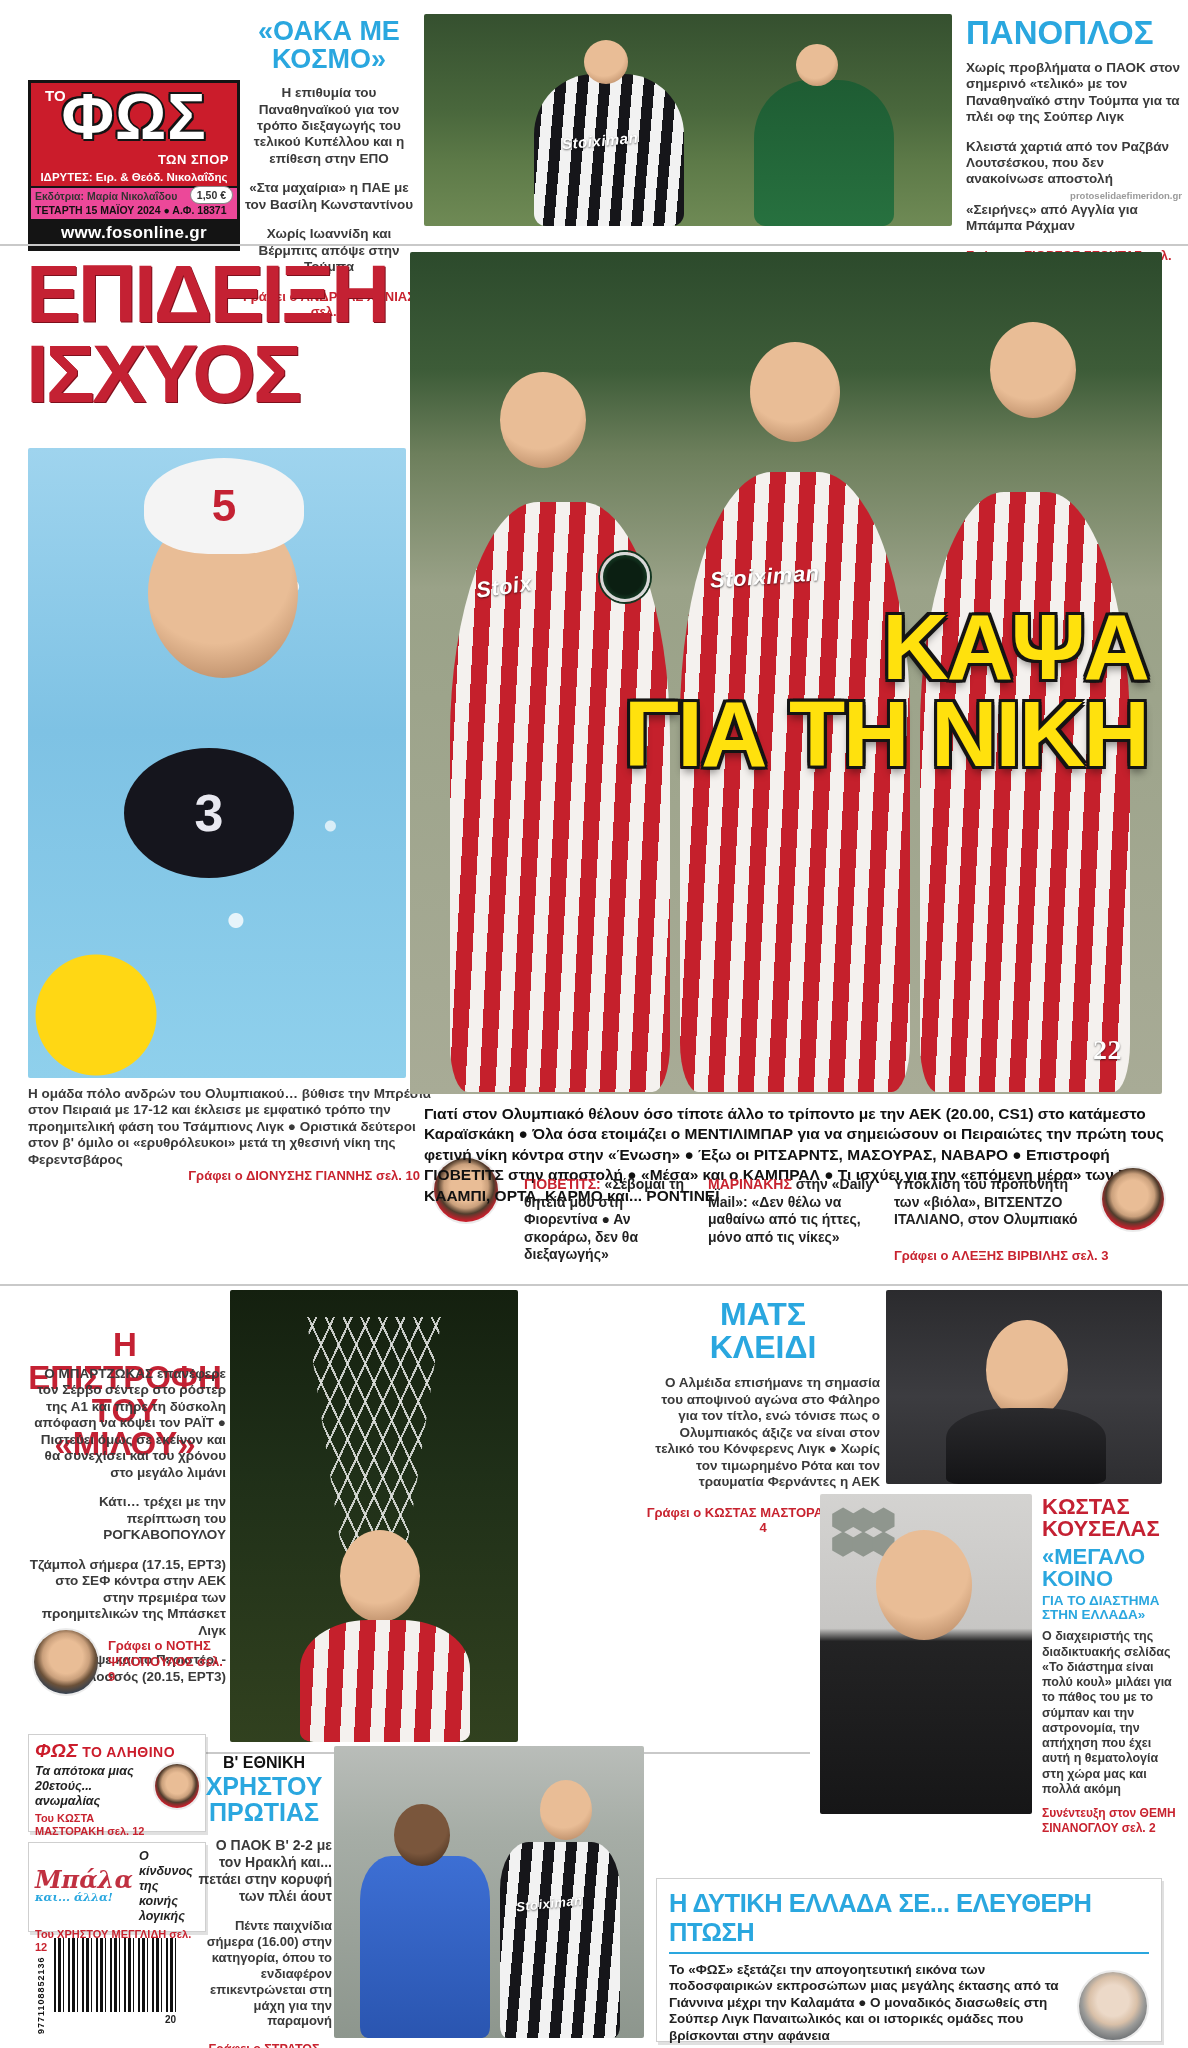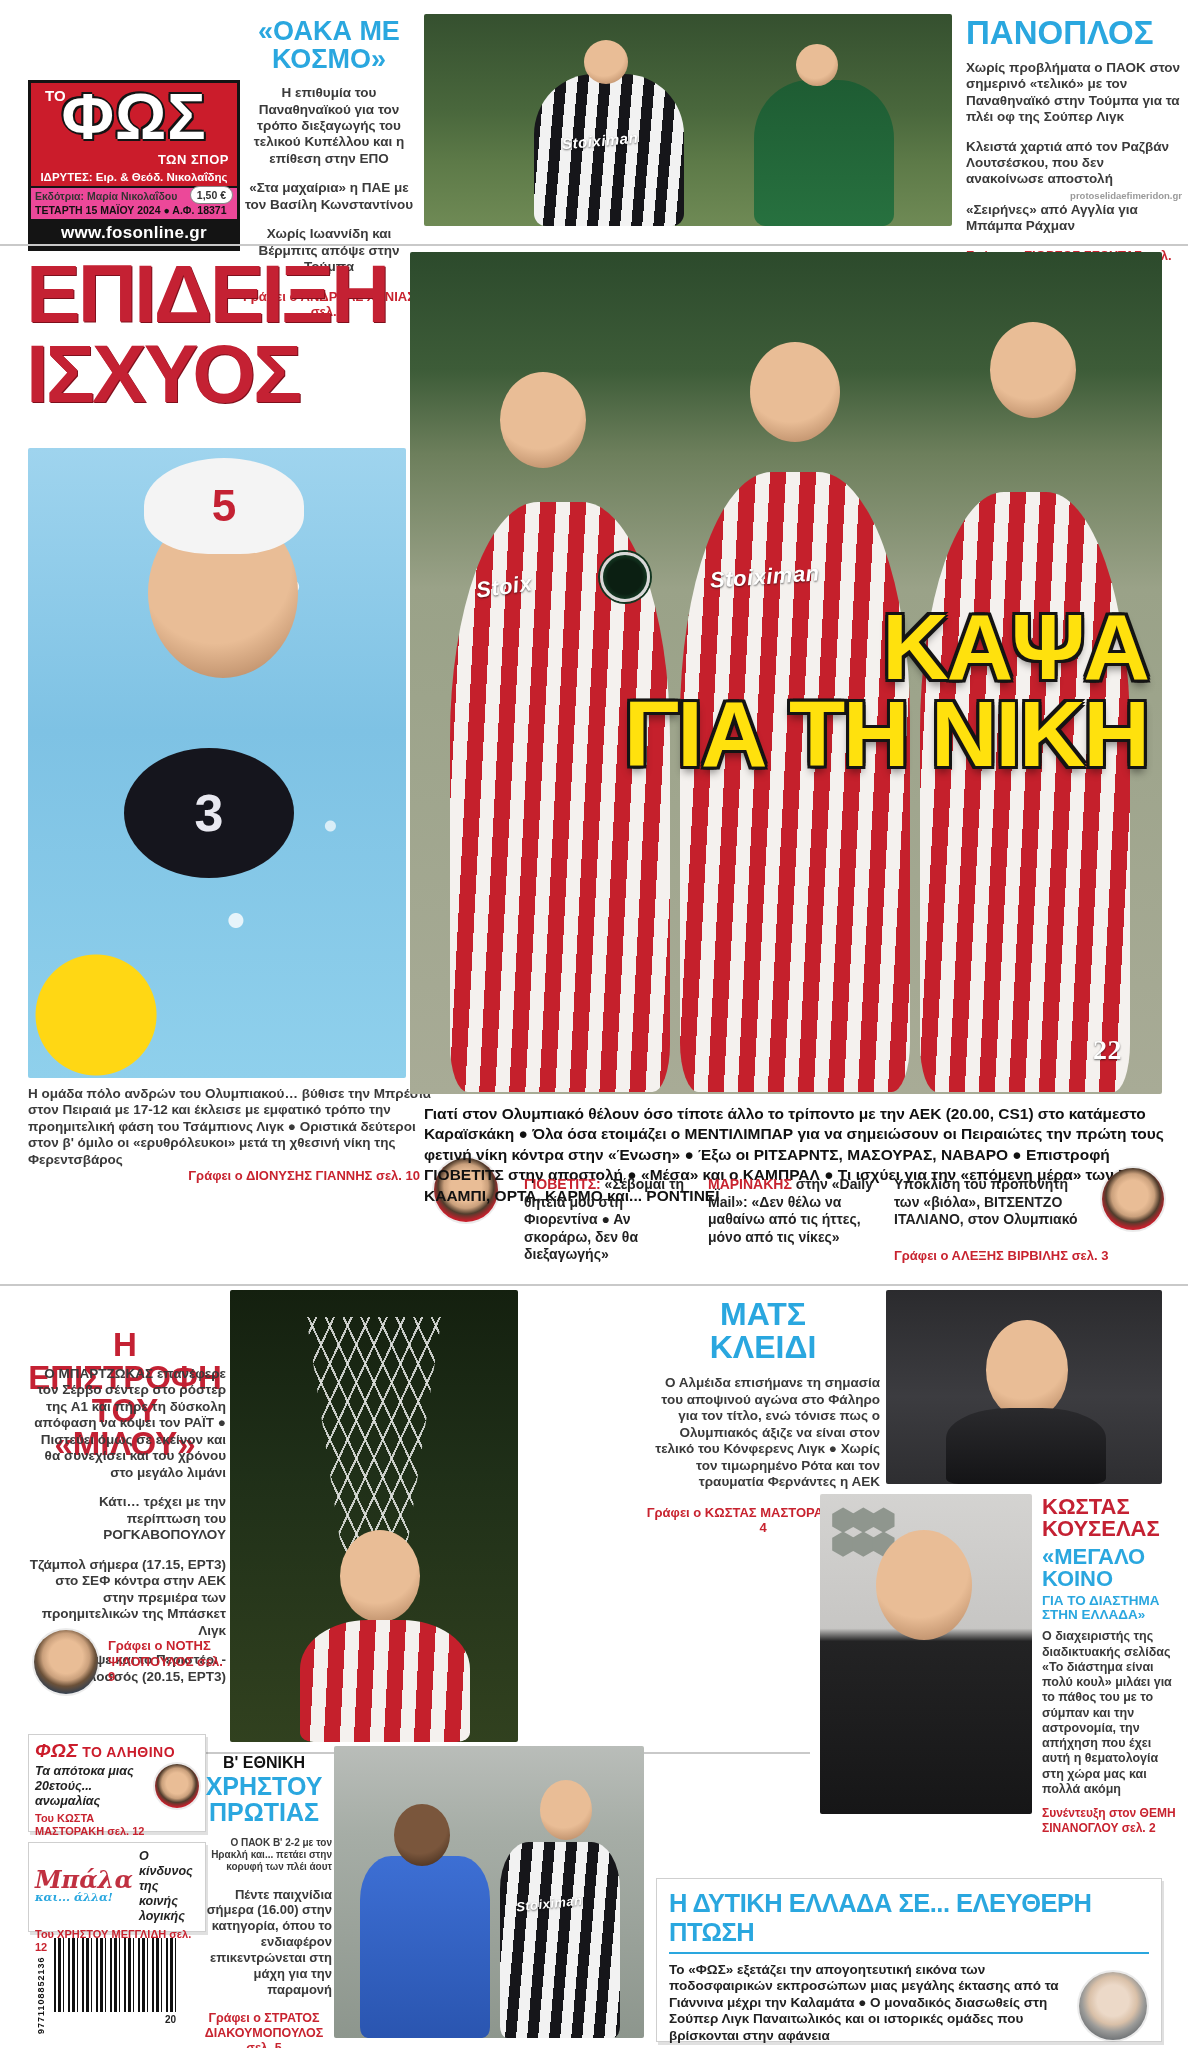--- a/index.html
+++ b/index.html
@@ -273,21 +273,21 @@
     </div>
   </div>
 
   <div class="abs" style="left:196px;top:1754px;width:136px;">
     <div class="center" style="font-weight:900;font-size:16px;color:#111;">Β' ΕΘΝΙΚΗ</div>
     <div class="bluehead center" style="font-size:25px;margin-top:2px;">
       <div>ΧΡΗΣΤΟΥ</div>
       <div>ΠΡΩΤΙΑΣ</div>
     </div>
     <div class="stack right" style="margin-top:12px;">
-      <div class="body-txt" style="font-size:10px;">Ο ΠΑΟΚ Β' 2-2 με τον Ηρακλή και... πετάει στην κορυφή των πλέι άουτ</div>
+      <div class="body-txt" style="font-size:14px;">Ο ΠΑΟΚ Β' 2-2 με τον Ηρακλή και... πετάει στην κορυφή των πλέι άουτ</div>
       <div class="body-txt" style="font-size:13px;">Πέντε παιχνίδια σήμερα (16.00) στην κατηγορία, όπου το ενδιαφέρον επικεντρώνεται στη μάχη για την παραμονή</div>
       <div class="byline center" style="font-size:12.5px;">Γράφει ο ΣΤΡΑΤΟΣ ΔΙΑΚΟΥΜΟΠΟΥΛΟΣ σελ. 5</div>
     </div>
   </div>
 
   <div class="abs photo ph-pontos" style="left:334px;top:1746px;width:310px;height:292px;">
     <div class="jersey" style="left:26px;top:110px;width:130px;height:182px;background:linear-gradient(180deg,#3d6fd4,#2a55b0);"></div>
     <div class="head-c" style="left:60px;top:58px;width:56px;height:62px;background:radial-gradient(circle at 45% 35%,#7a563c 55%,#4c3322 85%);"></div>
     <div class="jersey stripes-bw" style="left:166px;top:96px;width:120px;height:196px;"></div>
     <div class="head-c" style="left:206px;top:34px;width:52px;height:60px;"></div>

